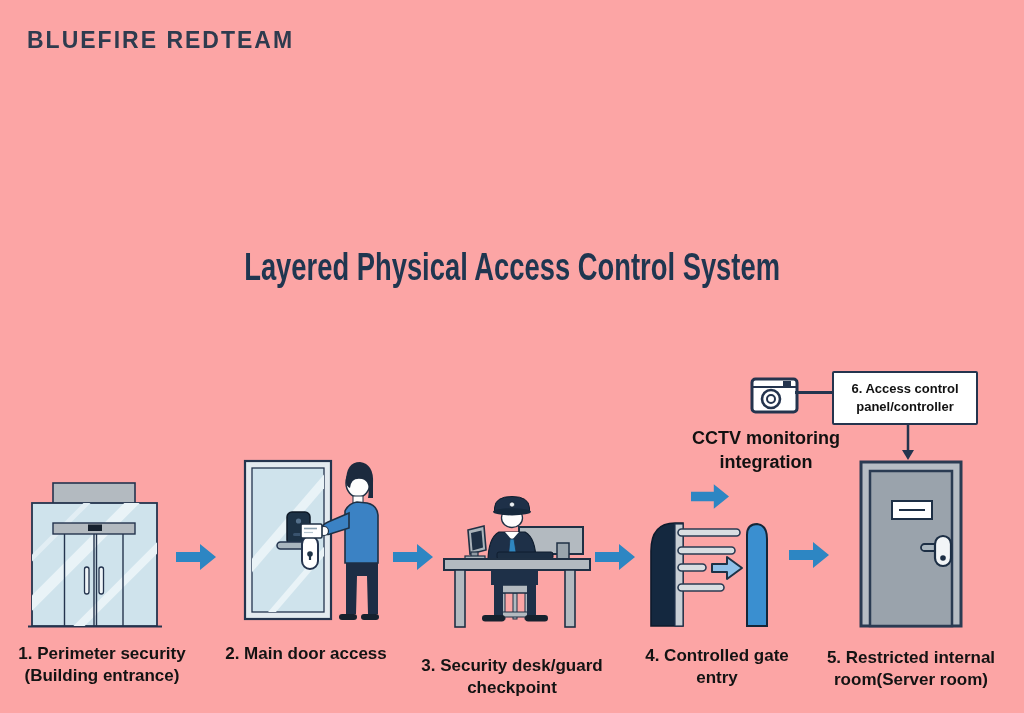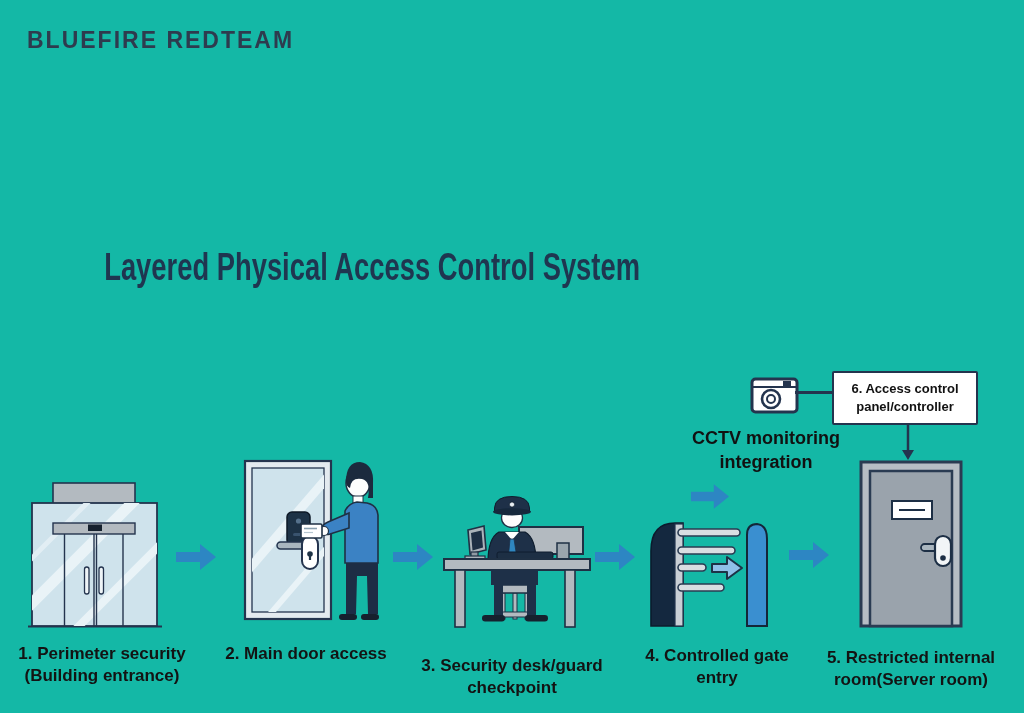--- a/index.html
+++ b/index.html
@@ -1,28 +1,28 @@
 <!DOCTYPE html>
 <html><head>
 <meta charset="utf-8">
 <style>
   * { margin:0; padding:0; box-sizing:border-box; }
   html,body { width:1024px; height:713px; background:#ffffff; overflow:hidden;
               font-family:"Liberation Sans", sans-serif; }
-  #canvas { position:relative; width:1024px; height:713px; background:#14b8a6; }
+  #canvas { position:relative; width:1024px; height:713px; background:#fca5a5; }
 
   .abs { position:absolute; }
 
   #logo {
     left:27px; top:27px;
     font-size:23px; font-weight:700; letter-spacing:2px;
     color:#2e3b4e;
   }
 
-  #title-wrap { left:0; top:246px; width:1024px; }
+  #title-wrap { left:0; top:246px; width:1024px; text-align:center; }
   #title-wrap .title-inner {
     display:inline-block;
     transform:scaleX(0.72);
     font-size:38px; font-weight:700; color:#1f3650; letter-spacing:0px;
     white-space:nowrap;
   }
 
   .step-label {
     font-size:17px; font-weight:700; color:#131313;
     line-height:1.32; text-align:center; white-space:pre-line;

